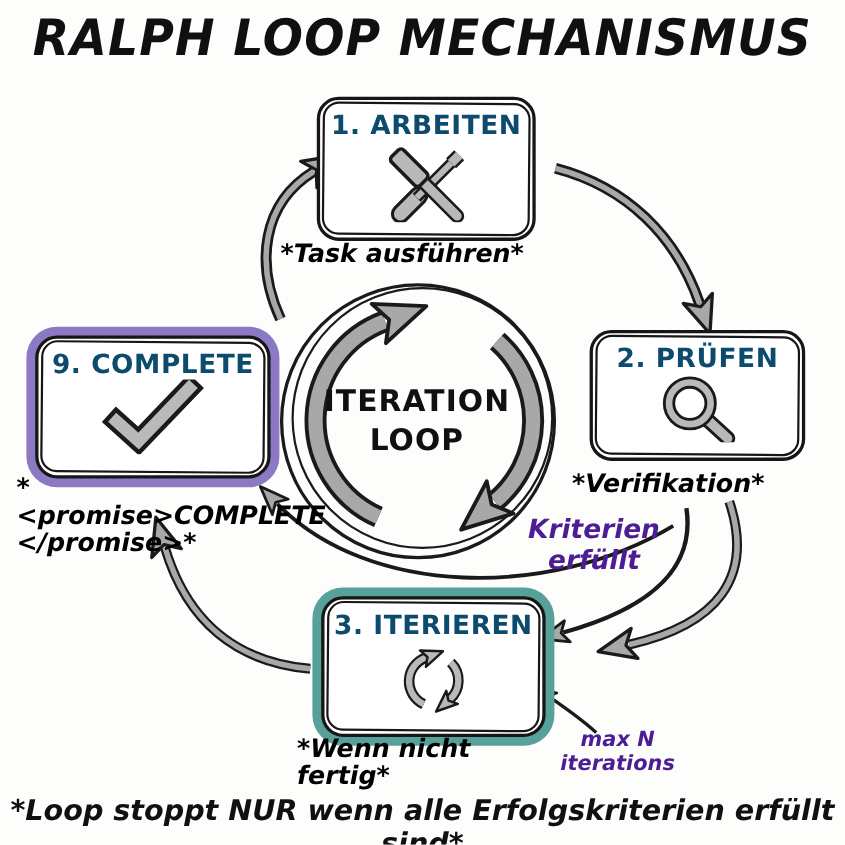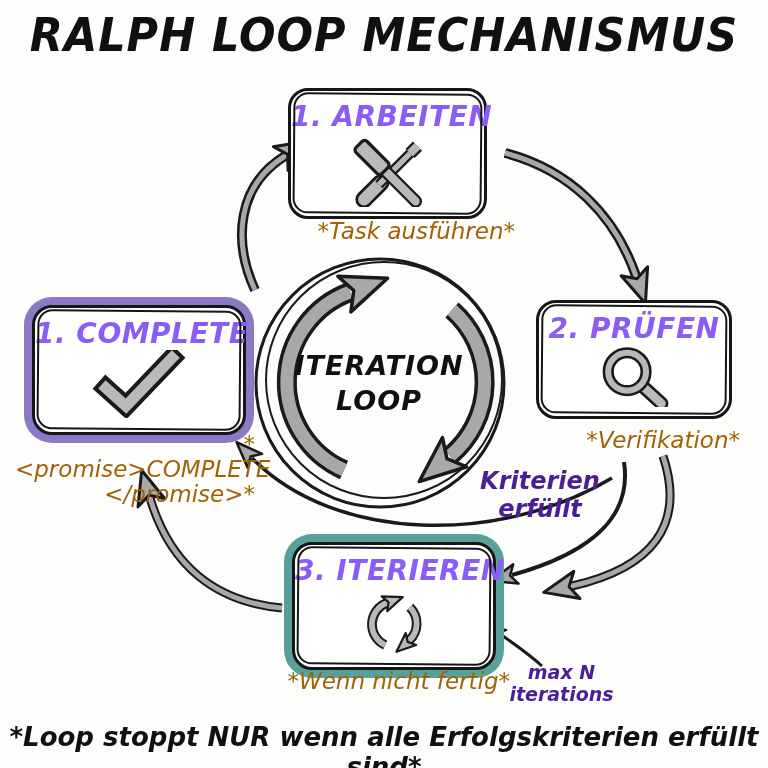--- a/index.html
+++ b/index.html
@@ -8,32 +8,32 @@
           background:var(--bg,#fdfdfb);color:#161616;padding-left:37px;}
   .abs{position:absolute;}
   
   .title{left:0;top:10px;width:768px;text-align:center;font-size:43px;font-weight:bold;
          font-style:italic;letter-spacing:1px;transform:scaleY(1.06);color:#101010;}
   
   .node{position:absolute;background:#fff;border:3.5px solid #161616;border-radius:20px;}
   .node::after{content:"";position:absolute;inset:2px;border:2px solid #161616;
                border-radius:15px;transform:rotate(.5deg);pointer-events:none;}
   .node.accent{box-shadow:0 0 0 8px var(--accent,transparent);}
-  .node-title{text-align:center;font-weight:bold;font-style:italic;font-size:28px;
-              margin-top:9px;letter-spacing:.5px;color:#8b5cf6;white-space:nowrap;}
+  .node-title{text-align:center;font-weight:bold;font-size:24px;
+              margin-top:9px;letter-spacing:.5px;color:#0c4a6e;white-space:nowrap;}
   .node-icon{display:flex;justify-content:center;align-items:center;}
   
-  .caption{position:absolute;text-align:right;font-weight:normal;font-style:italic;
-           font-size:23px;color:#a16207;line-height:1.08;}
+  .caption{position:absolute;text-align:left;font-weight:bold;font-style:italic;
+           font-size:23px;color:#000000;line-height:1.08;}
   .edge-label{position:absolute;text-align:center;font-weight:bold;font-style:italic;
               color:#4c1d95;line-height:1.15;}
   .edge-label span{display:block;}
   
   .loop-text{position:absolute;left:379px;top:383px;transform:translate(-50%,-50%);
-             text-align:center;font-weight:bold;font-style:italic;font-size:27px;
+             text-align:center;font-weight:bold;font-size:27px;
              letter-spacing:1px;line-height:1.3;color:#101010;white-space:nowrap;}
   .loop-text span{display:block;}
   .footer{position:absolute;left:0;top:722px;width:768px;text-align:center;
           font-weight:bold;font-style:italic;font-size:26px;color:#101010;}
   svg{display:block;}
   .overlay{position:absolute;left:0;top:0;pointer-events:none;}
 </style>
 </head>
 <body>
 
@@ -140,21 +140,21 @@
         <line x1="58" y1="46" x2="82" y2="68" stroke="#1a1a1a" stroke-width="16" stroke-linecap="round"></line>
         <line x1="58" y1="46" x2="82" y2="68" stroke="#b9b9b9" stroke-width="10" stroke-linecap="round"></line>
         <circle cx="42" cy="31" r="22" fill="#fff" stroke="#1a1a1a" stroke-width="13"></circle>
         <circle cx="42" cy="31" r="22" fill="none" stroke="#b9b9b9" stroke-width="7"></circle>
       </svg>
     </div>
   </div>
   <div class="caption" style="left:520px;top:428px;width:220px;">*Verifikation*</div>
 
   <div class="node accent" style="left: 32px; top: 305px; width: 208px; height: 124px; --accent: #8b79c3;">
-    <div class="node-title">1. COMPLETE</div>
+    <div class="node-title">9. COMPLETE</div>
     <div class="node-icon">
       <svg width="110" height="68" viewBox="0 0 110 68">
         <polyline points="22,38 42,56 88,8" fill="none" stroke="#1a1a1a" stroke-width="19" stroke-linecap="square" stroke-linejoin="miter"></polyline>
         <polyline points="22,38 42,56 88,8" fill="none" stroke="#b9b9b9" stroke-width="11" stroke-linecap="square" stroke-linejoin="miter"></polyline>
       </svg>
     </div>
   </div>
   <div class="caption" style="left:15px;top:432px;width:240px;">
     <span style="display:block">*&lt;promise&gt;COMPLETE</span>
     <span style="display:block">&lt;/promise&gt;*</span>

